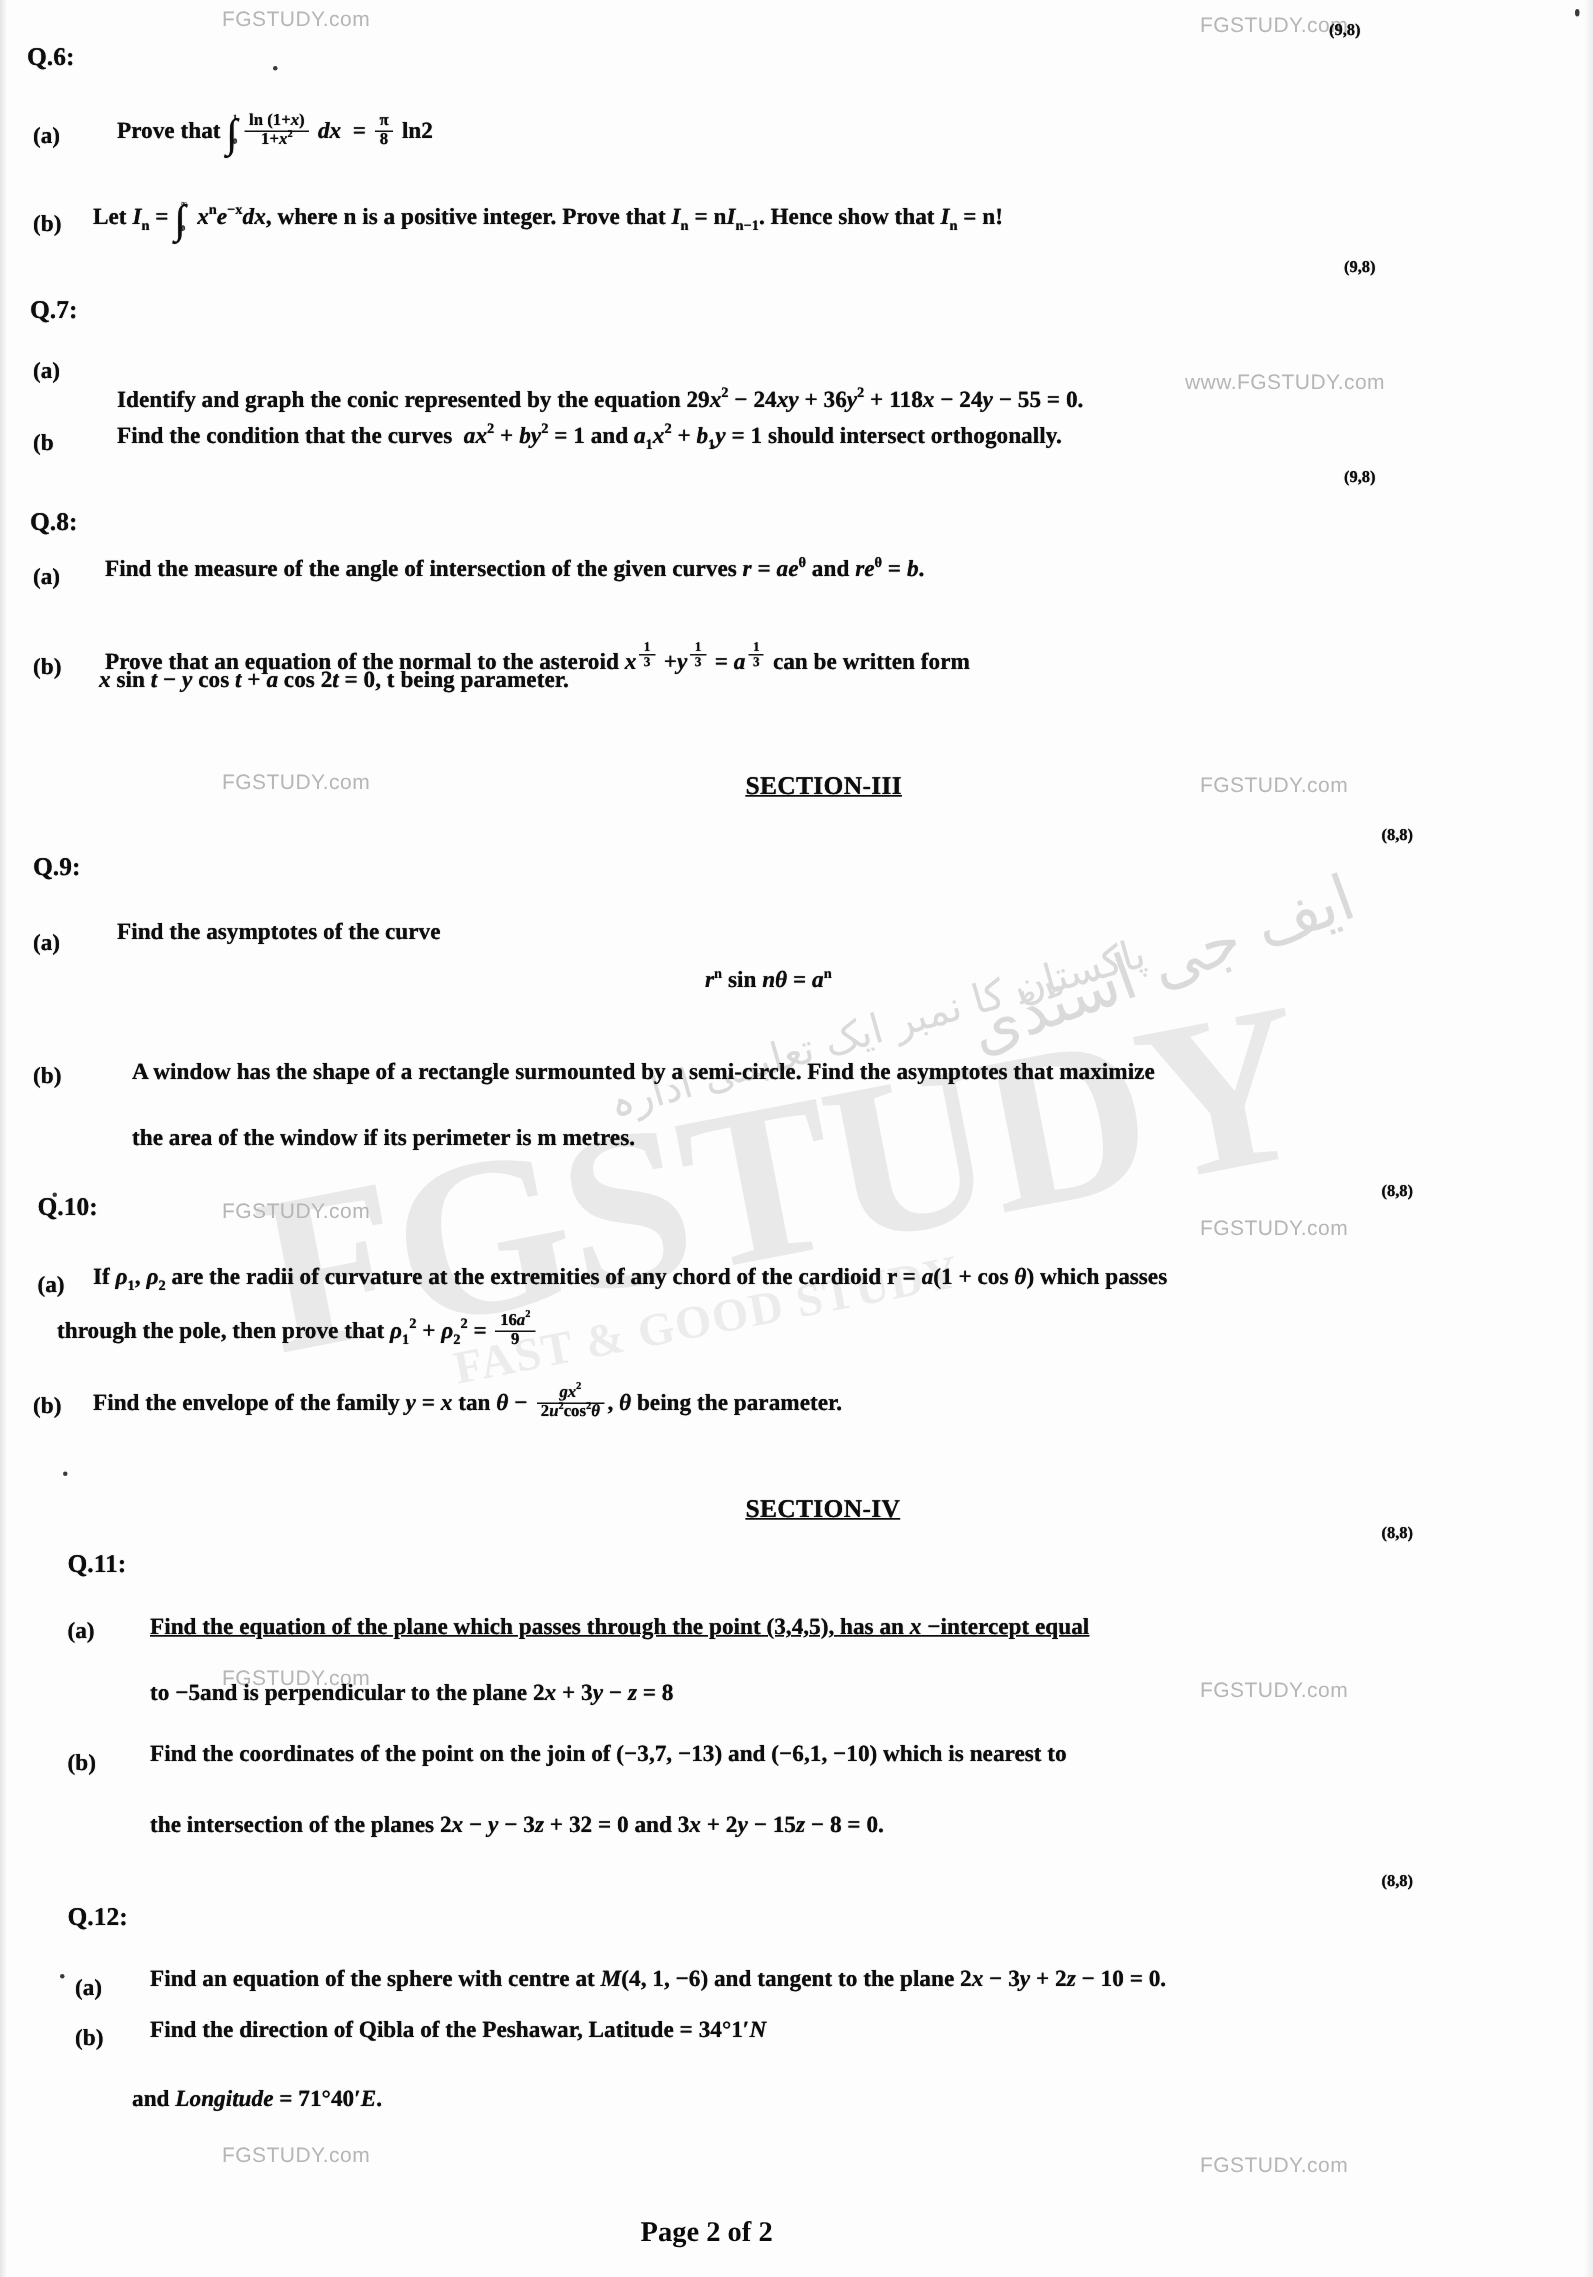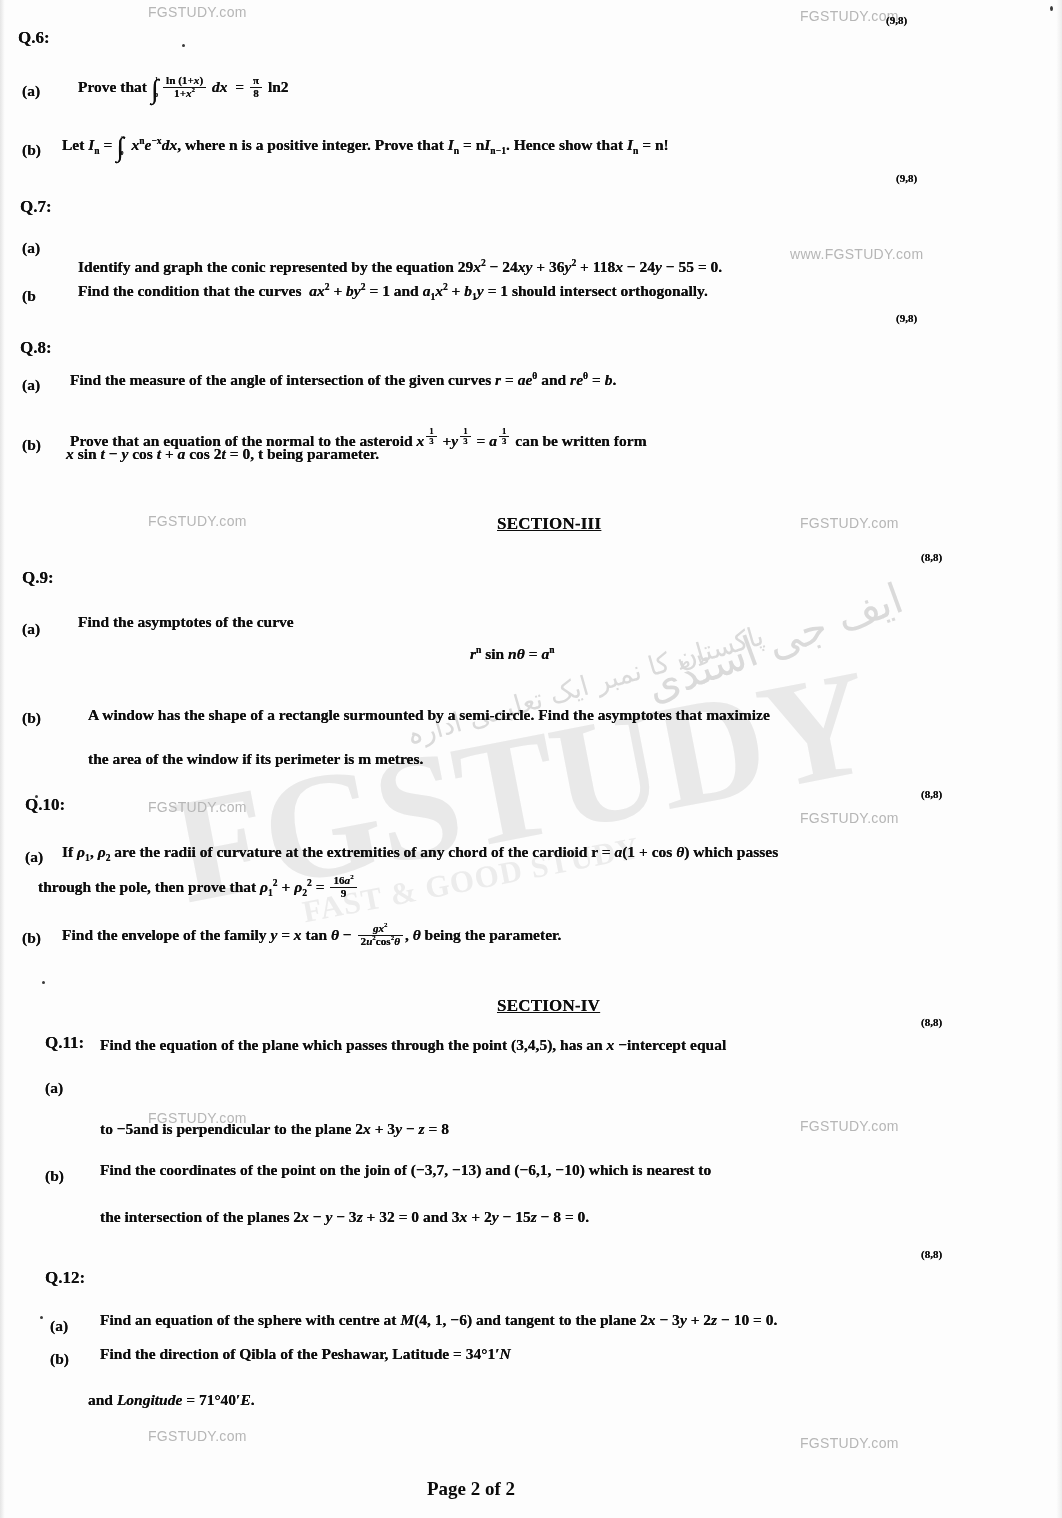--- a/index.html
+++ b/index.html
@@ -257,21 +257,21 @@
     Find the envelope of the family <span class="mi">y</span> = <span class="mi">x</span> tan <span class="mi">θ</span> −
     <span class="frac"><span class="num"><span class="mi">gx</span><sup class="s">2</sup></span><span class="den">2<span class="mi">u</span><sup class="s">2</sup>cos<sup class="s">2</sup><span class="mi">θ</span></span></span>, <span class="mi">θ</span> being the parameter.
   </div>
 
   <div class="ln sect" style="left:497px; top:971px;margin-top:25px;">SECTION-IV</div>
 
   <div class="ln marks" style="left:921px; top:1016px;">(8,8)</div>
   <div class="ln qno" style="left:45px;  top:1033px;">Q.11:</div>
 
   <div class="ln part" style="left:45px; top:1079px;">(a)</div>
-  <div class="ln" style="left:100px; top:1036px;">
+  <div class="ln" style="left:100px; top:1076px;text-decoration:underline;">
     Find the equation of the plane which passes through the point (3,4,5), has an <span class="mi">x</span> −intercept equal
   </div>
   <div class="ln" style="left:100px; top:1120px;">
     to −5and is perpendicular to the plane 2<span class="mi">x</span> + 3<span class="mi">y</span> − <span class="mi">z</span> = 8
   </div>
 
   <div class="ln part" style="left:45px; top:1167px;">(b)</div>
   <div class="ln" style="left:100px; top:1161px;">Find the coordinates of the point on the join of (−3,7, −13) and (−6,1, −10) which is nearest to</div>
   <div class="ln" style="left:100px; top:1208px;">
     the intersection of the planes 2<span class="mi">x</span> − <span class="mi">y</span> − 3<span class="mi">z</span> + 32 = 0 and 3<span class="mi">x</span> + 2<span class="mi">y</span> − 15<span class="mi">z</span> − 8 = 0.

